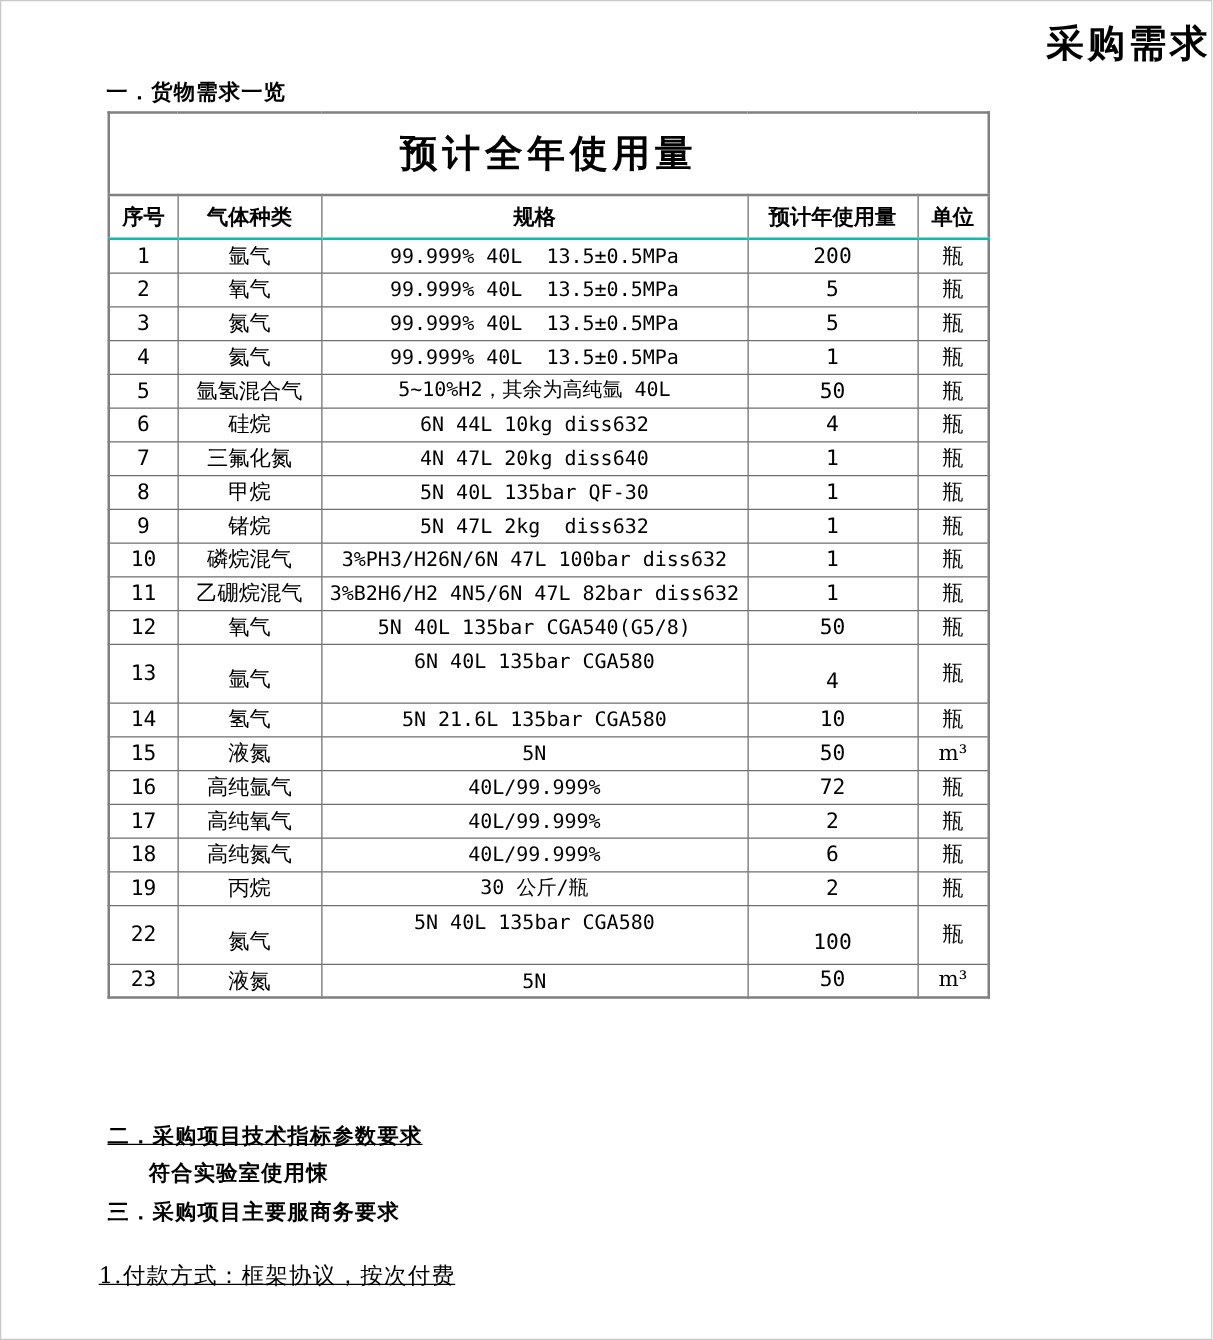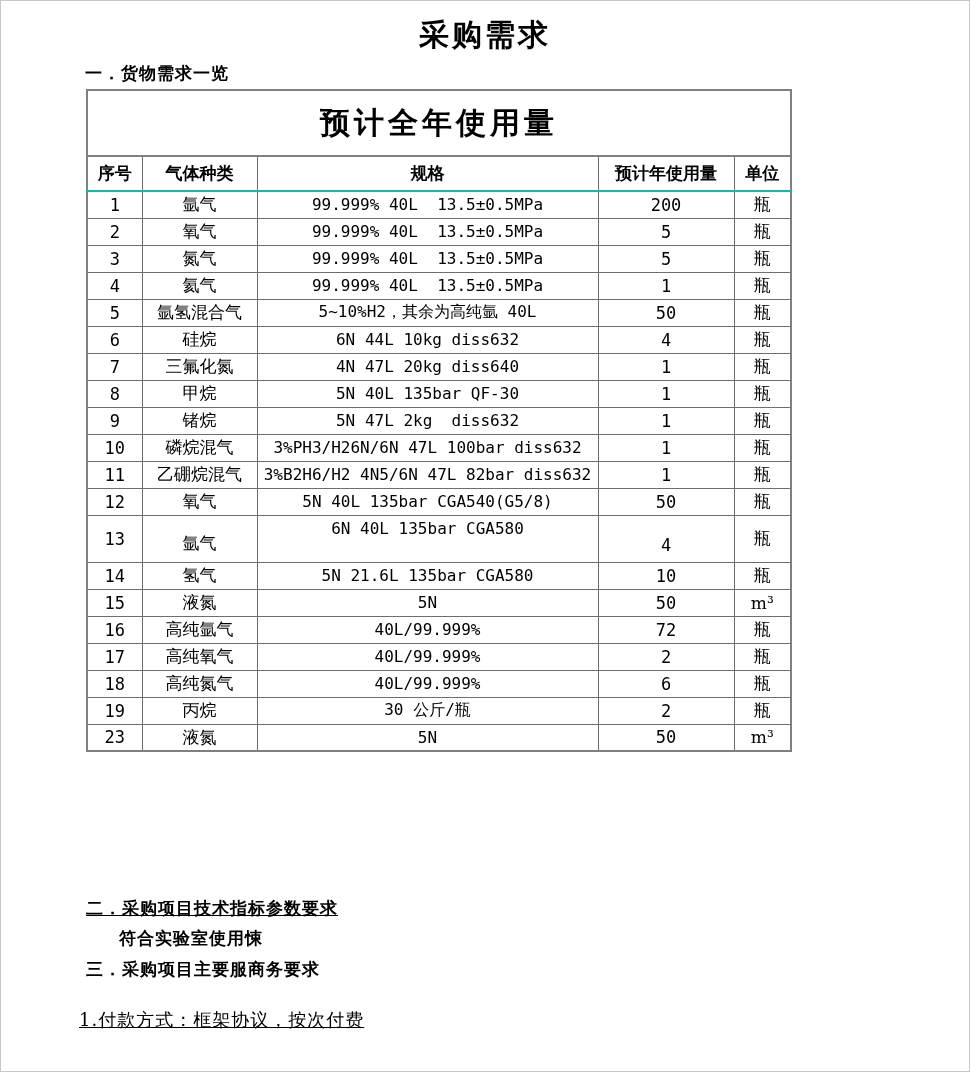--- a/index.html
+++ b/index.html
@@ -3,21 +3,21 @@
 <meta charset="utf-8">
 <style>
   html,body{margin:0;padding:0;background:#ffffff;}
   .page{
     position:relative;width:970px;height:1072px;background:#fff;
     border:1px solid #c8c8c8;box-sizing:border-box;overflow:hidden;
     font-family:"Liberation Sans","DejaVu Sans",sans-serif;color:#000;
   }
   .doc-title{
     position:absolute;top:14px;left:0;right:0;margin:0;
-    text-align:center;font-size:30px;font-weight:bold;letter-spacing:3px;
+    text-align:right;font-size:30px;font-weight:bold;letter-spacing:3px;
   }
   .sec-heading{
     position:absolute;font-size:17px;font-weight:bold;letter-spacing:1px;
   }
   .sec1{top:61px;left:84px;}
   .sec2{top:896px;left:85px;text-decoration:underline;}
   .sec2-body{top:926px;left:118px;}
   .sec3{top:957px;left:85px;text-align:center;}
   .payment-note{
     position:absolute;top:1007px;left:78px;
@@ -214,20 +214,27 @@
           <td class="c-qty">6</td>
           <td class="c-unit">瓶</td>
         </tr>
         <tr>
           <td class="c-seq">19</td>
           <td class="c-gas">丙烷</td>
           <td class="c-spec">30 公斤/瓶</td>
           <td class="c-qty">2</td>
           <td class="c-unit">瓶</td>
         </tr>
+        <tr class="tall">
+          <td class="c-seq">22</td>
+          <td class="c-gas">氮气</td>
+          <td class="c-spec">5N 40L 135bar CGA580</td>
+          <td class="c-qty">100</td>
+          <td class="c-unit">瓶</td>
+        </tr>
         <tr>
           <td class="c-seq">23</td>
           <td class="c-gas">液氮</td>
           <td class="c-spec">5N</td>
           <td class="c-qty">50</td>
           <td class="c-unit">m³</td>
         </tr>
       </tbody>
   </table>
 

